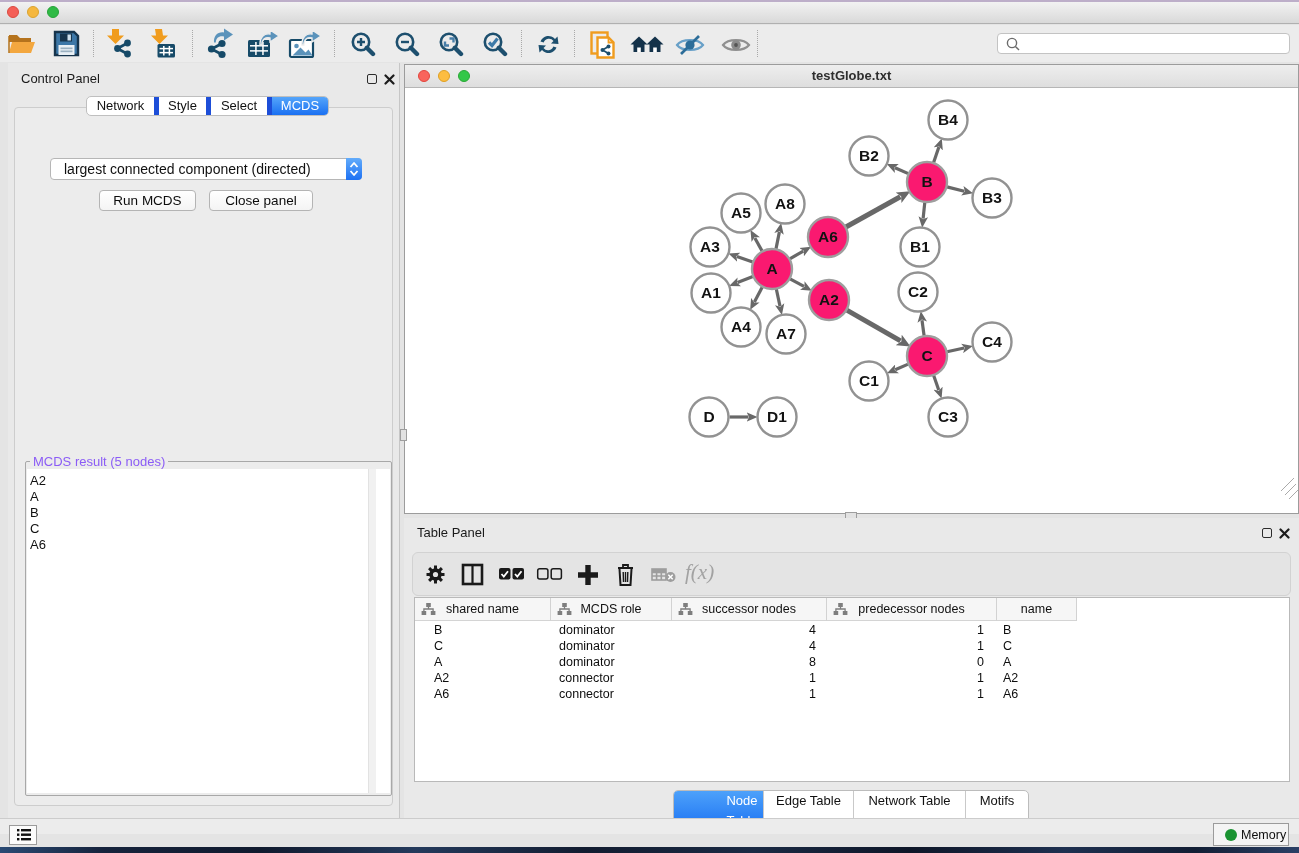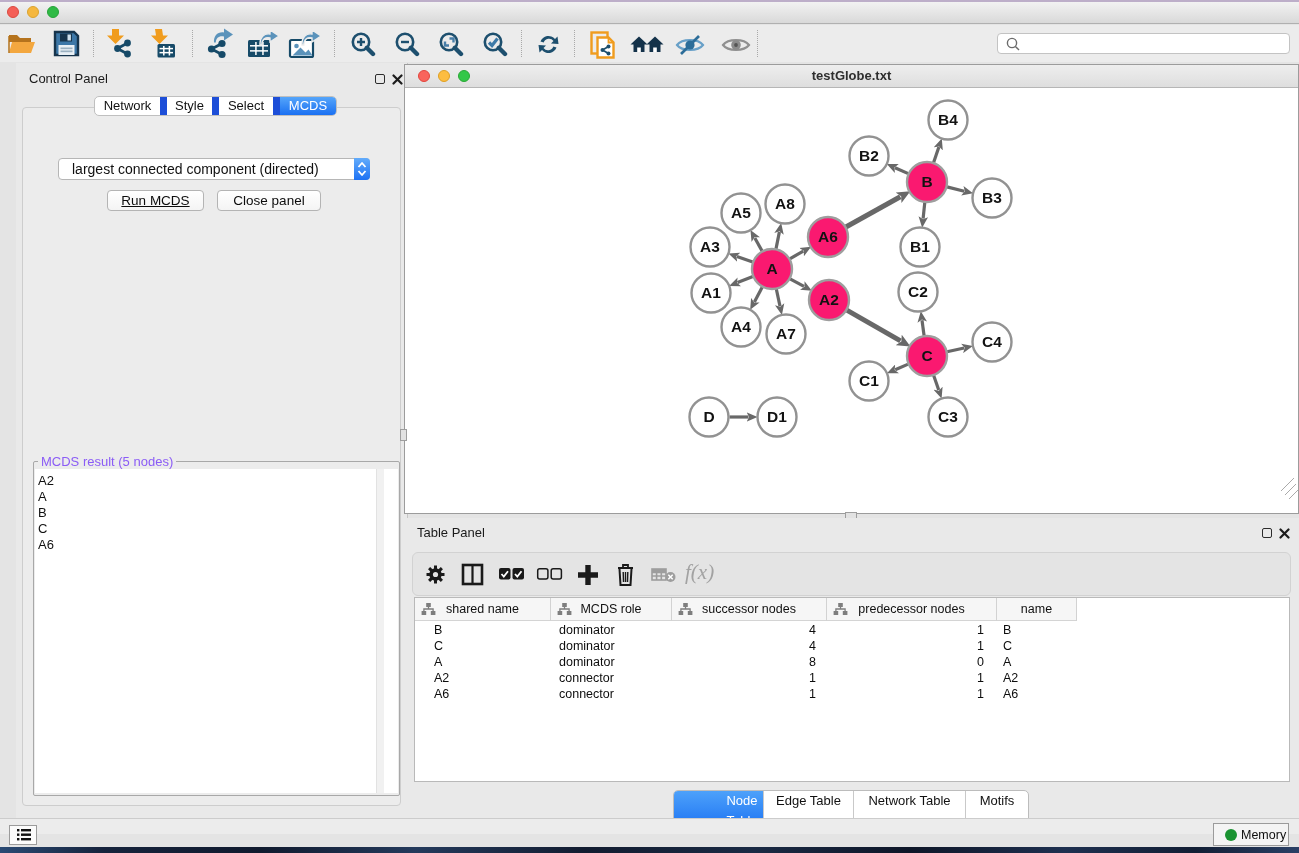--- a/index.html
+++ b/index.html
@@ -14,27 +14,27 @@
 #titlebar .title { width:100%; text-align:center; font-size:13px; color:#3f3f3f; line-height:21px; }
 .tl { border-radius:50%; width:12px; height:12px; top:4px; }
 
 
 #toolbar { left:0; top:25px; width:1299px; height:37px; background:#ececec; }
 .sep { top:5px; width:0; height:27px; border-left:1px dotted #a9a9a9; }
 #searchbox { left:997px; top:8px; width:293px; height:21px; background:#fff;
   border:1px solid #c3c3c3; border-radius:4px; }
 
 
-#cpanel { left:16px; top:63px; width:392px; height:755px; background:#e9e9e9;
+#cpanel { left:8px; top:63px; width:392px; height:755px; background:#e9e9e9;
   border-right:1px solid #c6c6c6; }
 #cpanel .hdr { left:13px; top:70px; font-size:13px; color:#1a1a1a; }
 .winbtn-sq { width:10px; height:10px; border:1.6px solid #2c2c2c; border-radius:2px; }
 .tabgroup { display:flex; border:1px solid #bfbfbf; border-radius:5px; background:#fff;
   overflow:hidden; font-size:13px; color:#111; }
-.tabgroup .tab { text-align:center; line-height:18px; border-right:7px solid #1d4ed8; }
+.tabgroup .tab { text-align:center; line-height:18px; border-right:5px solid #1d4ed8; }
 .tabgroup .tab:last-child { border-right:none; }
 .tabgroup .sel { background:linear-gradient(#55a5fa,#1a70f2); color:#fff; }
 #cpinner { left:6px; top:44px; width:379px; height:699px; background:#ececec;
   border:1px solid #cdcdcd; border-radius:4px; }
 #optlabel { left:3px; top:75px; width:392px; text-align:center; font-size:13.5px; color:#141414; }
 #dropdown { left:42px; top:95px; width:312px; height:22px; background:#fff;
   border:1px solid #b6b6b6; border-radius:4px; font-size:14px; color:#101010; }
 #dropdown .txt { left:13px; top:2px; }
 #ddcap { right:-1px; top:-1px; width:16px; height:22px; border-radius:0 4px 4px 0;
   background:linear-gradient(#63acfb,#1d71f3); }
@@ -224,21 +224,21 @@
   </div>
   <div class="abs" id="dropdown">
     <div class="abs txt">largest connected component (directed)</div>
     <div class="abs" id="ddcap">
       <svg width="16" height="22" viewBox="0 0 16 22">
         <path d="M4.5 9 L8 5 L11.5 9" fill="none" stroke="#fff" stroke-width="1.8" stroke-linejoin="round"></path>
         <path d="M4.5 13 L8 17 L11.5 13" fill="none" stroke="#fff" stroke-width="1.8" stroke-linejoin="round"></path>
       </svg>
     </div>
   </div>
-  <div class="abs btn" style="left:91px;top:127px;width:97px;height:21px;text-decoration:underline;">Run MCDS</div>
+  <div class="abs btn" style="left:91px;top:127px;width:97px;height:21px;">Run MCDS</div>
   <div class="abs btn" style="left:201px;top:127px;width:104px;height:21px;">Close panel</div>
   <div class="abs" id="mcds">
     <div class="abs" id="mcdsleg">MCDS result (5 nodes)</div>
     <div class="abs" id="mcdslist">A2<br>A<br>B<br>C<br>A6
       <div class="abs" id="mcdsscroll"></div>
     </div>
   </div>
 </div>
 
 <div class="abs" id="netwin">

